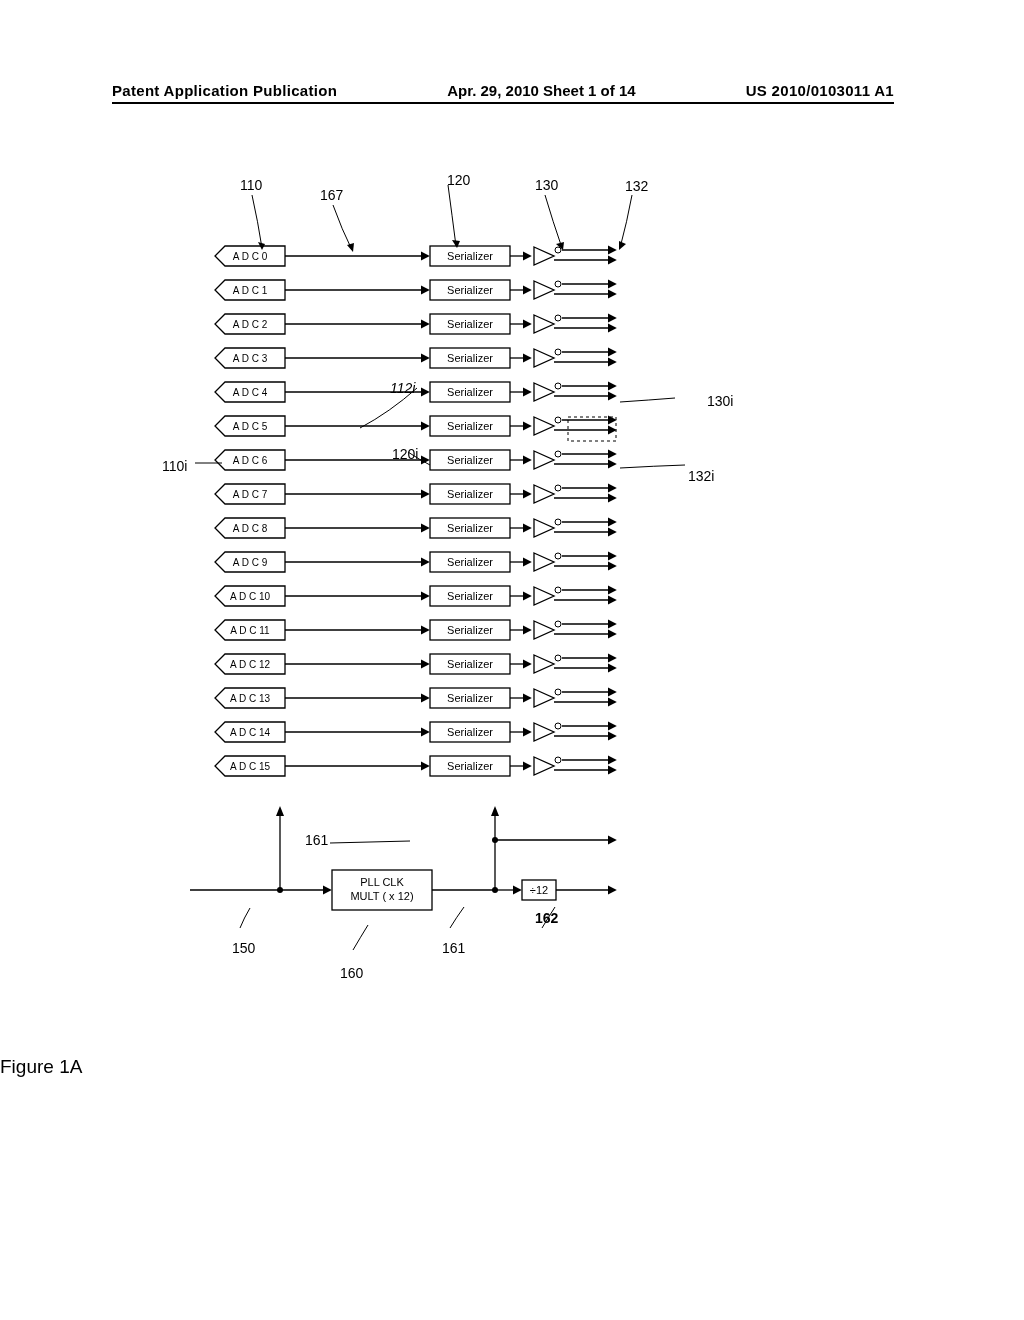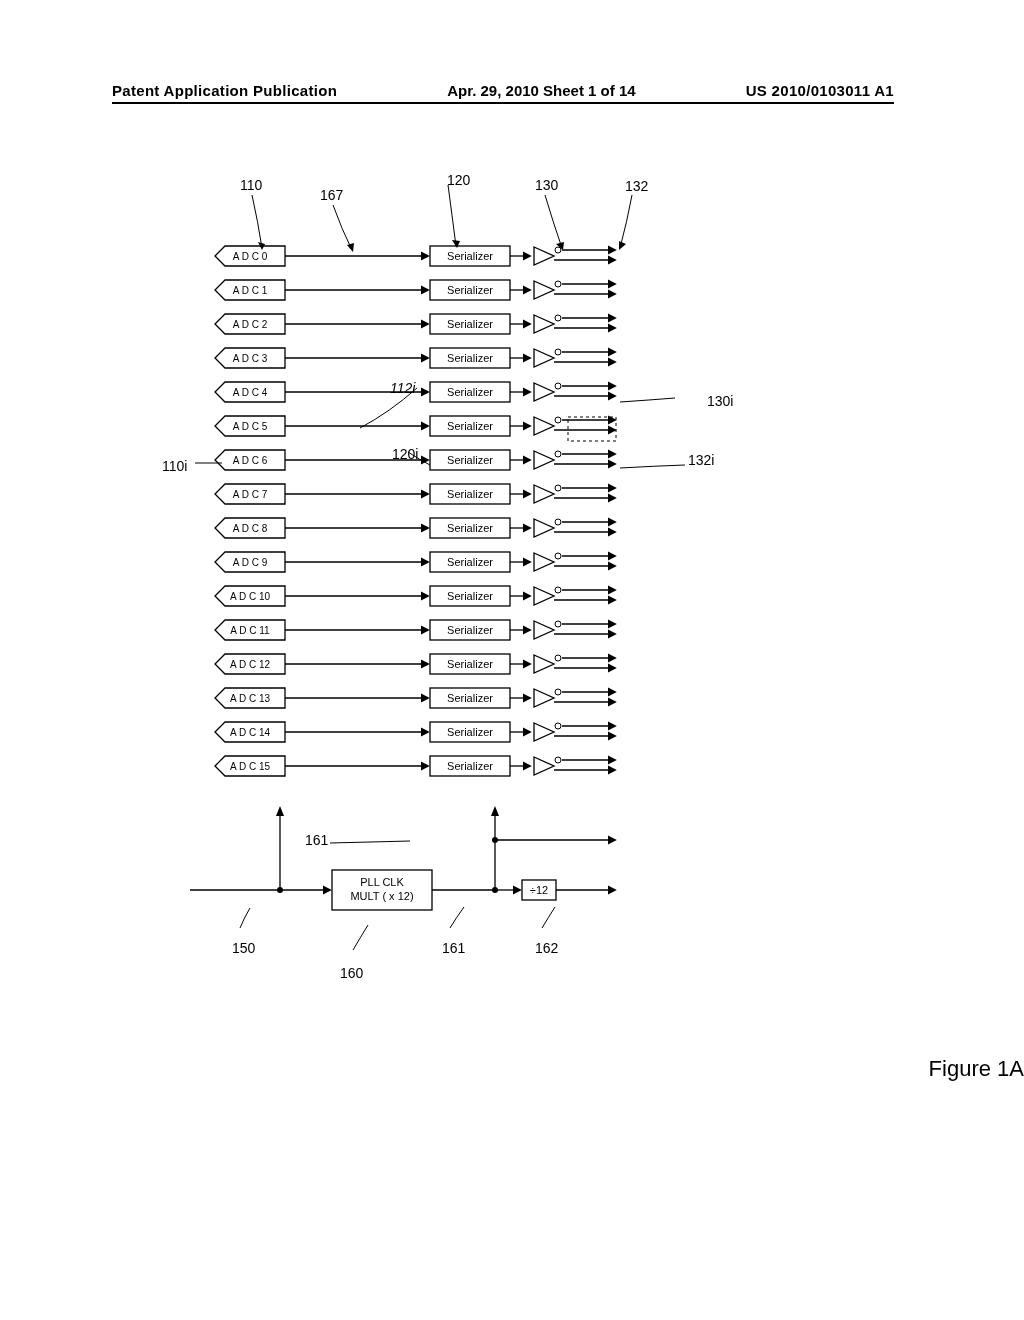--- a/index.html
+++ b/index.html
@@ -2,21 +2,21 @@
 <html><head>
 <meta charset="utf-8">
 <style>
   * { box-sizing: border-box; margin: 0; padding: 0; }
   body { font-family: Arial, Helvetica, sans-serif; background: #fff; width: 1024px; height: 1320px; position: relative; }
   .page { position: absolute; width: 1024px; height: 963px; }
   .header { position: absolute; top: 82px; left: 112px; right: 130px; display: flex; justify-content: space-between; font-size: 15px; font-weight: bold; }
   .header-left { letter-spacing: 0.3px; }
   .header-right { letter-spacing: 0.3px; }
   .header-line { position: absolute; top: 102px; left: 112px; right: 130px; height: 2px; background: #000; }
-  .figure-caption { position: absolute; top: 1055px; left: 0; right: 0; text-align: right; font-size: 22px; line-height: 1.3; }
+  .figure-caption { position: absolute; top: 1055px; left: 0; right: 0; text-align: left; font-size: 19px; line-height: 1.3; }
   .figure-caption div { display: block; }
   svg.diagram { position: absolute; top: 150px; left: 110px; }
   .lbl { position: absolute; font-size: 14px; }
 </style>
 </head>
 <body>
 
 <div class="page">
   <div class="header">
     <span class="header-left">Patent Application Publication</span>
@@ -28,27 +28,27 @@
   <div class="lbl" style="top:177px; left:240px;">110</div>
   <div class="lbl" style="top:187px; left:320px;">167</div>
   <div class="lbl" style="top:172px; left:435px;margin-left:12px;">120</div>
   <div class="lbl" style="top:177px; left:535px;">130</div>
   <div class="lbl" style="top:178px; left:625px;text-align:center;">132</div>
 
   <div class="lbl" style="top:380px; left:390px;font-style:italic;">112i</div>
   <div class="lbl" style="top:446px; left:392px;">120i</div>
   <div class="lbl" style="top:458px; left:162px;">110i</div>
   <div class="lbl" style="top:393px; left:685px;margin-left:22px;">130i</div>
-  <div class="lbl" style="top:452px; left:688px;">132i</div>
+  <div class="lbl" style="top:468px; left:688px;">132i</div>
 
   <div class="lbl" style="top:832px; left:305px;">161</div>
   <div class="lbl" style="top:940px; left:232px;">150</div>
   <div class="lbl" style="top:940px; left:442px;">161</div>
   <div class="lbl" style="top:965px; left:340px;">160</div>
-  <div class="lbl" style="top:940px; left:535px;">162</div>
+  <div class="lbl" style="top:910px; left:535px;font-weight:bold;">162</div>
 
   <svg class="diagram" width="700" height="820">
     <defs>
       <marker id="ah" viewBox="0 0 10 10" refX="8" refY="5" markerWidth="7" markerHeight="7" orient="auto">
         <path d="M 0 0 L 10 5 L 0 10 z" fill="#000"></path>
       </marker>
     </defs>
 
     <g id="channels">
         <path d="M 115 96 L 175 96 L 175 116 L 115 116 L 105 106 Z" fill="none" stroke="#000" stroke-width="1.3"></path>

